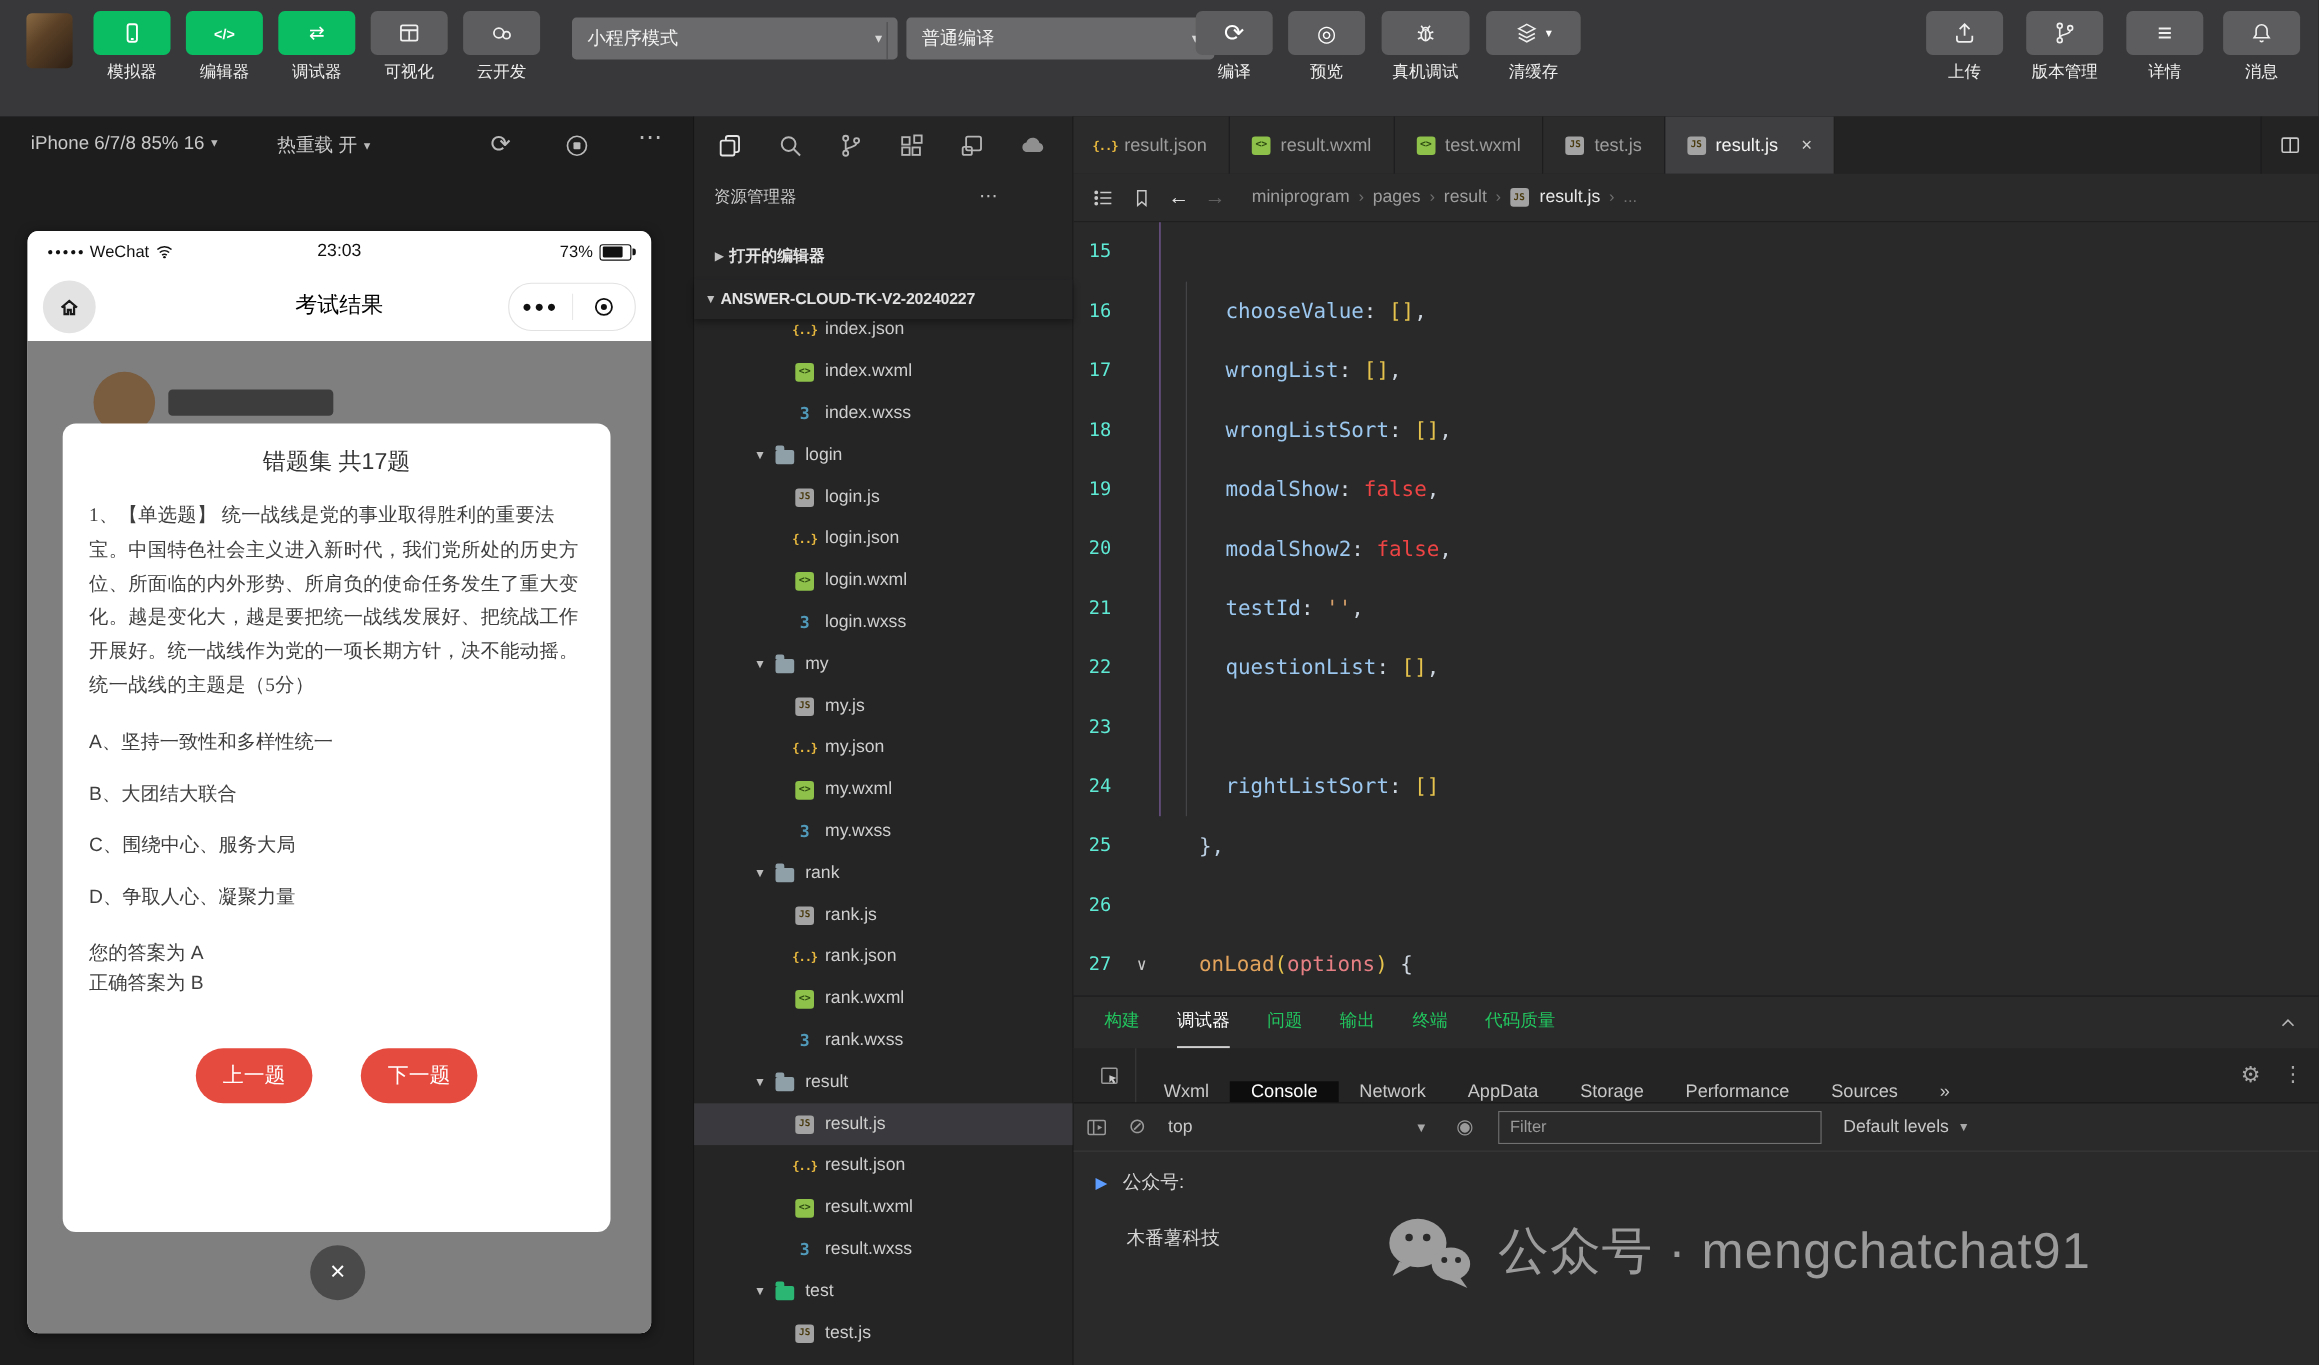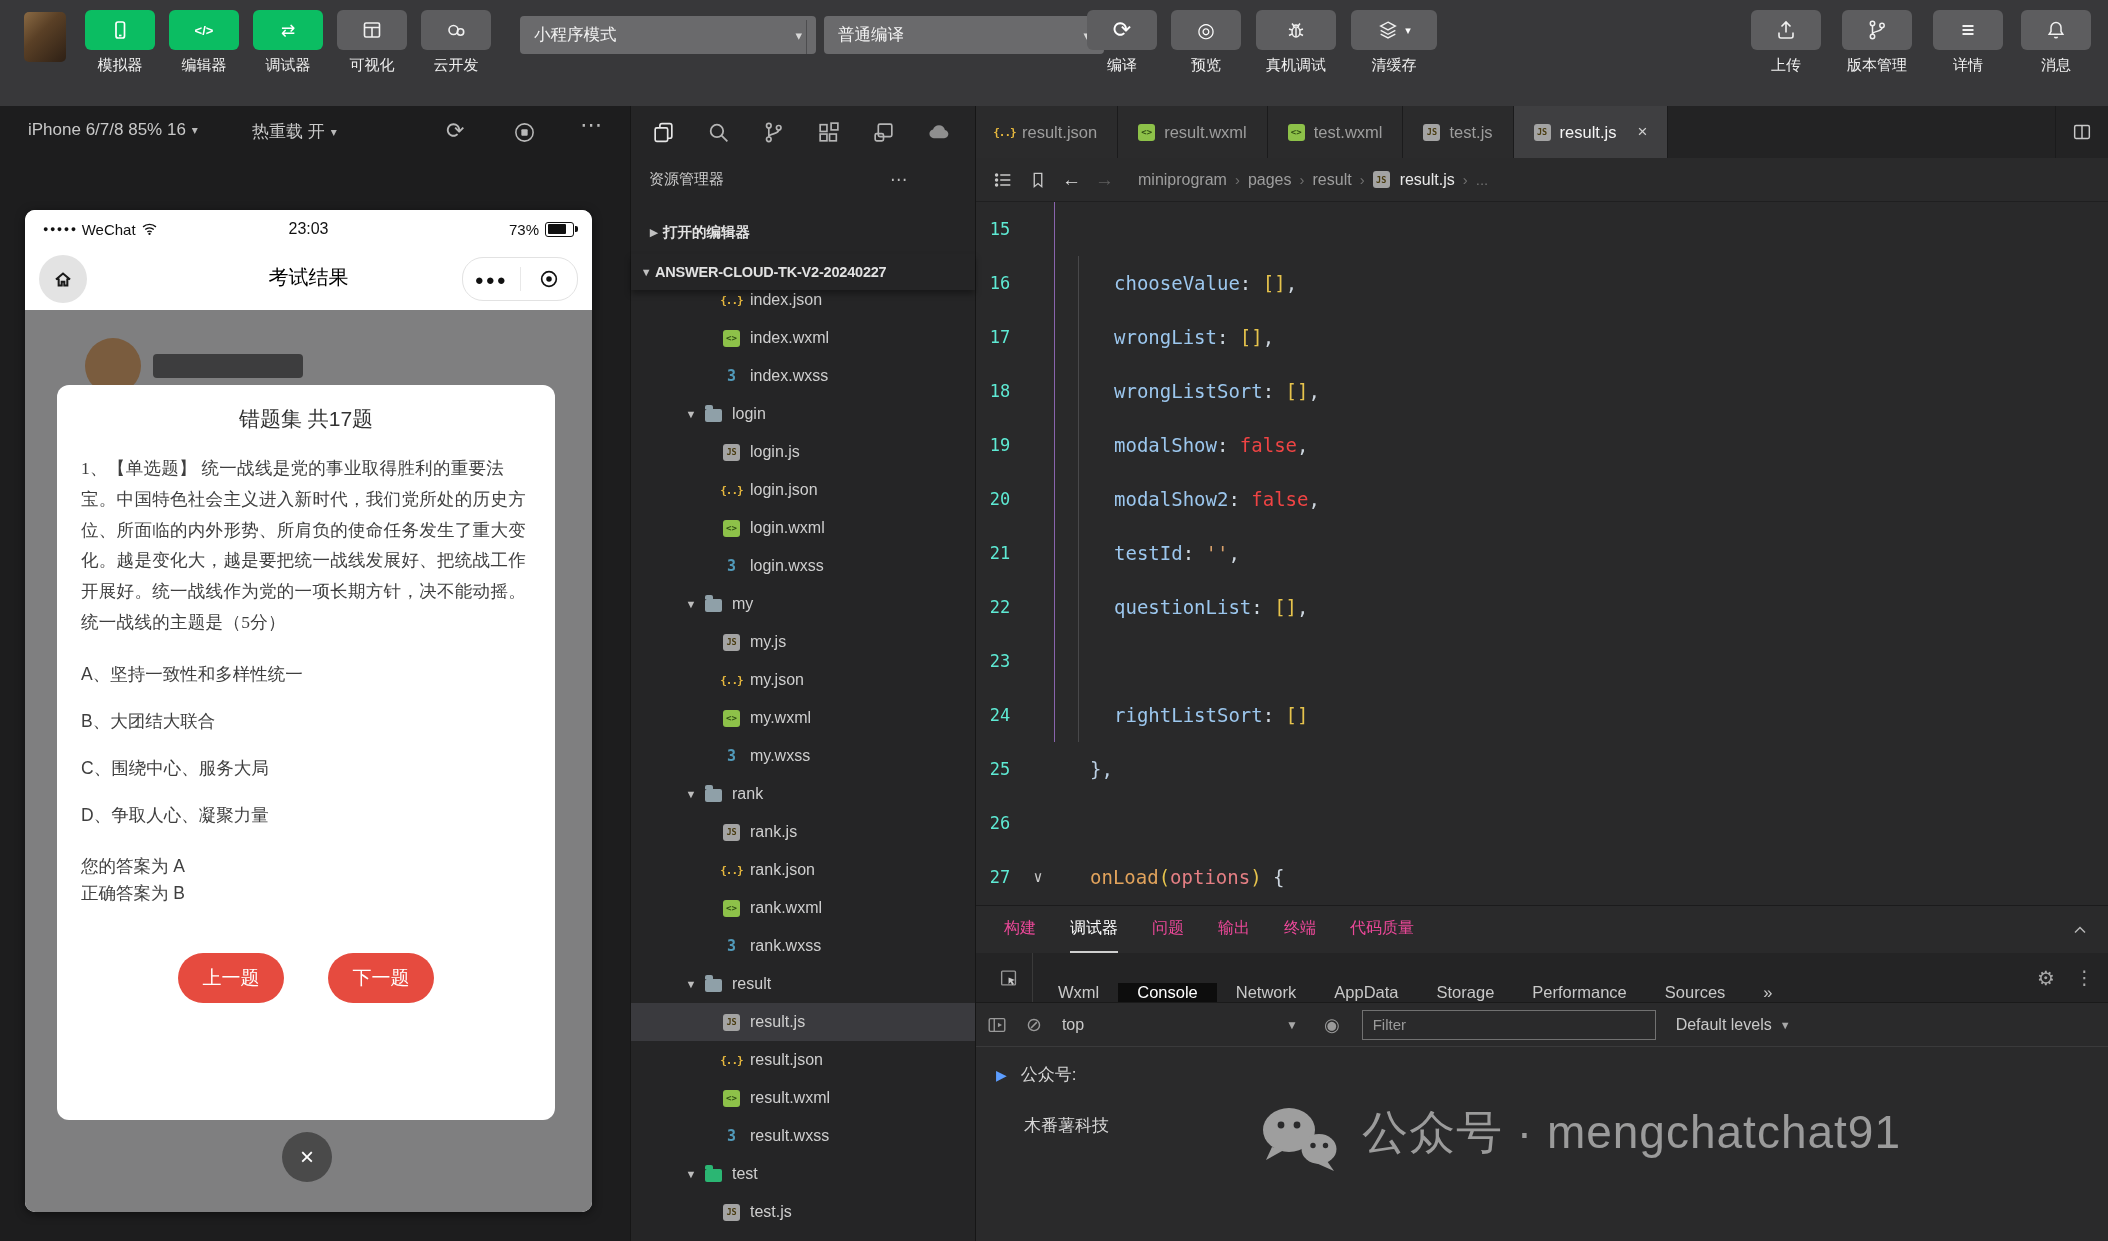--- a/index.html
+++ b/index.html
@@ -110,41 +110,41 @@
   .gut{width:48px;text-align:center;color:#5eead4;font-size:17px;flex:none;}
   .foldslot{width:28px;text-align:center;color:#c8c8c8;font-size:15px;flex:none;}
   .ctext{font-size:19px;white-space:pre;}
   .tk-prop{color:#9cc7ee;} .tk-pln{color:#cdd6df;} .tk-pln2{color:#bcd0e4;}
   .tk-brk{color:#e6c34c;} .tk-kw{color:#ef4444;} .tk-str{color:#d7a06b;}
   .tk-fn{color:#e2a35c;} .tk-param{color:#e57f84;}
 
   
   #devpanel{position:absolute;left:976px;top:905px;width:1132px;height:336px;background:#2a2a2b;border-top:1px solid #1b1b1c;}
   #dbg-row1{position:absolute;left:0;top:0;width:100%;height:47px;display:flex;align-items:center;gap:34px;padding-left:28px;box-sizing:border-box;}
-  .ptab{color:#ec4899;font-size:16px;cursor:pointer;height:100%;display:flex;align-items:center;border-bottom:2px solid transparent;box-sizing:border-box;}
+  .ptab{color:#22c55e;font-size:16px;cursor:pointer;height:100%;display:flex;align-items:center;border-bottom:2px solid transparent;box-sizing:border-box;}
   .ptab.active{color:#fff;border-bottom-color:#cfcfcf;}
   #collapse-btn{position:absolute;right:18px;top:14px;cursor:pointer;}
   #dbg-row2{position:absolute;left:0;top:47px;width:100%;height:50px;background:#242425;border-bottom:1px solid #1a1a1a;display:flex;align-items:stretch;padding-left:10px;box-sizing:border-box;}
   #inspect-btn{display:flex;align-items:center;padding:0 12px;border-right:1px solid #3a3a3a;margin-right:6px;cursor:pointer;}
   .dtab{display:flex;align-items:center;padding:0 19px;color:#c8c8c8;font-size:16.5px;cursor:pointer;white-space:nowrap;}
   .dtab.active{background:#0d0d0d;color:#fff;}
   #dbg-row2 .rightzone{margin-left:auto;display:flex;align-items:center;gap:20px;padding-right:14px;}
   #console-toolbar{position:absolute;left:0;top:97px;width:100%;height:44px;border-bottom:1px solid #3a3a3b;display:flex;align-items:center;padding:0 10px;box-sizing:border-box;color:#c9c9c9;}
   #ctx-select{display:flex;align-items:center;width:236px;margin-left:20px;font-size:16px;cursor:pointer;}
   #ctx-select .caret{margin-left:auto;font-size:12px;color:#a8a8a8;}
   #filter-input{width:272px;height:28px;margin-left:22px;background:transparent;border:1px solid #717171;color:#d8d8d8;font-size:15px;padding:0 10px;outline:none;font-family:inherit;}
   #filter-input::placeholder{color:#9a9a9a;}
   #levels-select{display:flex;align-items:center;gap:8px;margin-left:20px;font-size:16px;cursor:pointer;}
   #console-out{position:absolute;left:0;top:141px;width:100%;height:195px;padding:16px 0 0 20px;box-sizing:border-box;}
   .cons-line{display:flex;align-items:baseline;gap:14px;color:#d5d5d5;font-size:17px;margin-bottom:28px;}
   .cons-line .chev{color:#5c9dff;font-size:14px;}
   .cons-line.second{padding-left:28px;}
 
   
-  #watermark{position:absolute;left:1256px;top:1102px;display:flex;gap:20px;z-index:5;}
+  #watermark{position:absolute;left:1256px;top:1102px;display:flex;align-items:center;gap:20px;z-index:5;}
   #watermark .wtext{color:#9b9b9b;font-size:46px;letter-spacing:1px;white-space:nowrap;}
 </style>
 </head>
 <body>
 
 <div id="app">
 
   <header id="toolbar">
     <div class="avatar"></div>
 

